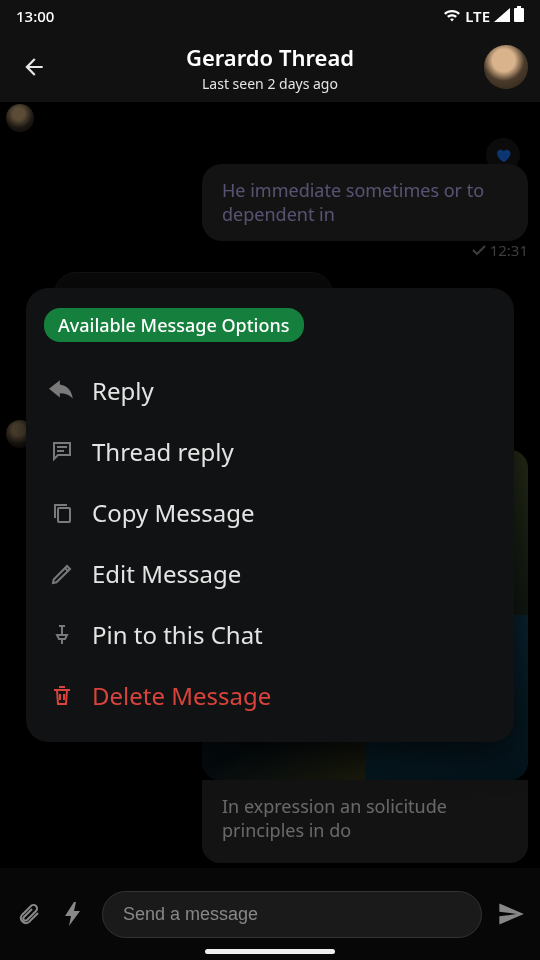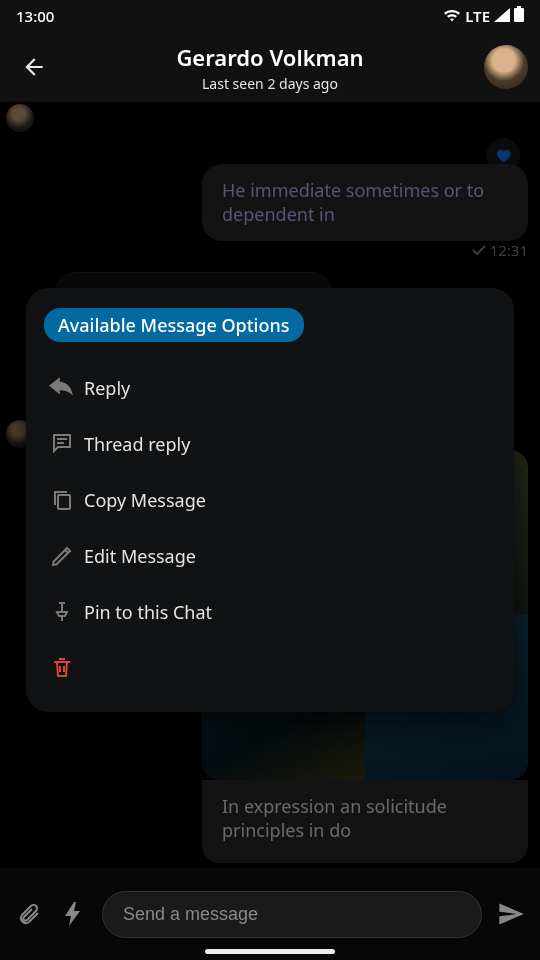--- a/index.html
+++ b/index.html
@@ -129,34 +129,34 @@
     position:absolute;
     left:26px; right:26px;
     top:288px;
     background:#111213;
     border-radius:22px;
     padding:20px 18px 16px;
     box-shadow:0 8px 40px rgba(0,0,0,.8);
   }
   .sheet-badge {
     display:inline-block;
-    background:#0369a1;
+    background:#15803d;
     color:#fff;
     font-size:18px;
     font-weight:500;
     padding:5px 14px;
     border-radius:16px;
     margin-bottom:18px;
   }
   .opt {
     display:flex;
     align-items:center;
-    gap:8px;
+    gap:16px;
     padding:14px 4px;
-    font-size:18px;
+    font-size:24px;
     color:#e4e4e4;
     cursor:pointer;
   }
   .opt.danger { color:#d9433b; }
   .opt-icon { width:28px; height:28px; display:flex; align-items:center; justify-content:center; flex-shrink:0; }
 
   
   .composer {
     position:absolute;
     bottom:0; left:0; right:0;
@@ -216,21 +216,21 @@
   </div>
 </div>
 
 <div class="chat-header">
   <div class="back-btn">
     <svg width="26" height="26" viewBox="0 0 24 24">
         <path d="M20 11H7.8l5.6-5.6L12 4l-8 8 8 8 1.4-1.4L7.8 13H20z" fill="#e8e8e8"></path>
       </svg>
   </div>
   <div class="header-titles">
-    <div class="header-title">Gerardo Volkman</div>
+    <div class="header-title">Gerardo Thread</div>
     <div class="header-subtitle">Last seen 2 days ago</div>
   </div>
   <div class="avatar"></div>
 </div>
 
 <div class="chat-area">
   <div class="avatar-small" style="top:2px"></div>
 
   <div class="heart-badge">
     <svg width="18" height="18" viewBox="0 0 24 24">
@@ -318,20 +318,21 @@
     </span>
     <span>Pin to this Chat</span>
   </div>
 
   <div class="opt danger">
     <span class="opt-icon">
       <svg width="24" height="24" viewBox="0 0 24 24">
           <path d="M4 6h16M9 3h6M7 6l1 14h8l1-14M10 10v6m4-6v6" stroke="#d9433b" stroke-width="2" fill="none"></path>
         </svg>
     </span>
+    <span>Delete Message</span>
   </div>
 </div>
 
 <div class="composer">
   <div class="dim-top"></div>
   <span class="comp-icon" style="z-index:1">
     <svg width="24" height="24" viewBox="0 0 24 24">
         <path d="M21 11l-9 9a5 5 0 01-7-7l9-9a3.5 3.5 0 015 5l-9 9a2 2 0 01-3-3l8-8" stroke="#888" stroke-width="2" fill="none"></path>
       </svg>
   </span>

